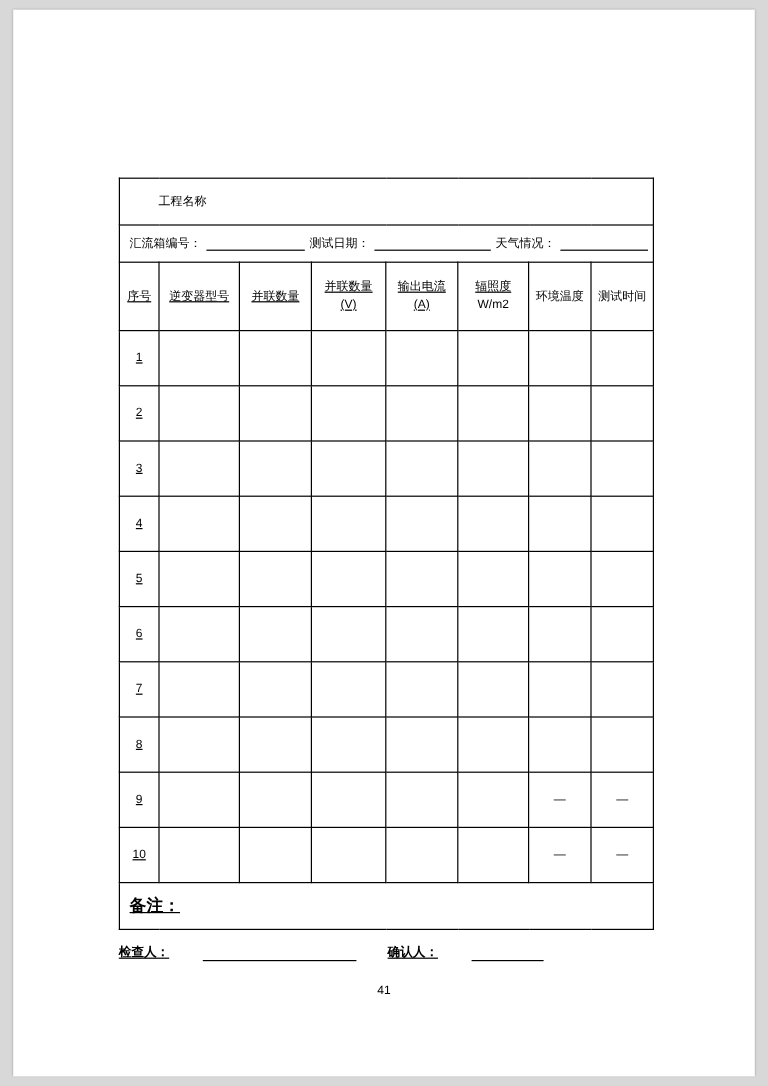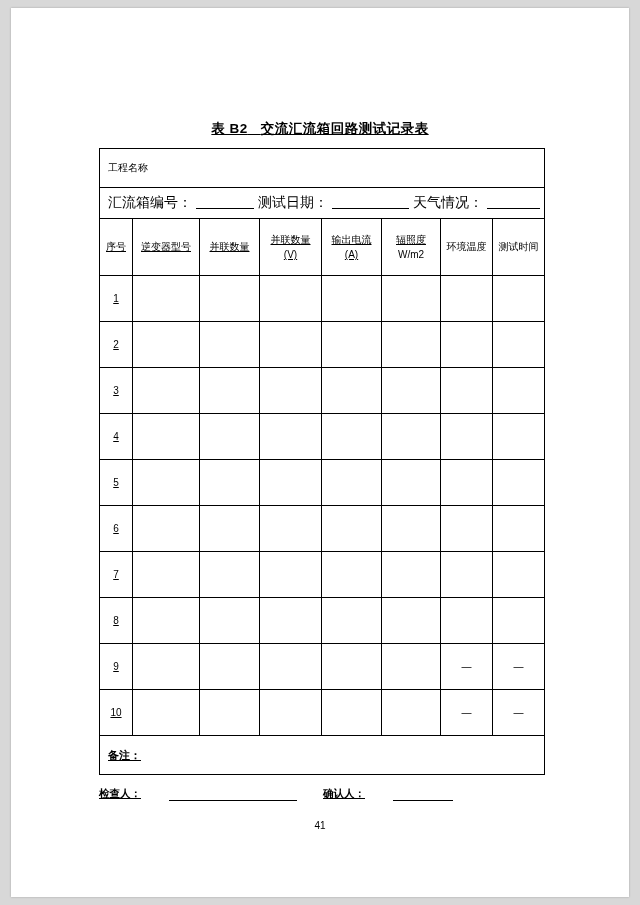--- a/index.html
+++ b/index.html
@@ -49,39 +49,40 @@
   }
   table.rec td {
     border: 1px solid #000;
     font-size: 10px;
     color: #000;
     padding: 0;
     vertical-align: middle;
   }
   .cell-pad {
     padding-left: 8px;
+    margin-left: 24px;
   }
   .row-name td { height: 38px; }
   .row-meta td { height: 30px; }
   .row-head td { height: 56px; text-align: center; }
   .row-data td { height: 45px; }
   .row-note td { height: 38px; }
 
   .hdr-two {
     line-height: 1.55;
     text-align: center;
   }
   .u {
     text-decoration: underline;
   }
   .meta-line {
     display: flex;
     align-items: center;
     height: 100%;
-    font-size: 14px;
+    font-size: 10px;
     padding-left: 8px;
   }
   .meta-line .lab {
     white-space: nowrap;
   }
   .meta-line .ul-gap {
     flex: 1 1 auto;
     border-bottom: 1px solid #000;
     height: 11px;
     margin: 0 4px;
@@ -99,21 +100,21 @@
   .seq span {
     text-decoration: underline;
   }
   .dash {
     text-align: center;
     font-size: 11px;
   }
   .note-cell {
     padding-left: 8px;
     font-weight: bold;
-    font-size: 11px;
+    font-size: 14px;
   }
   .note-cell span {
     text-decoration: underline;
   }
   .signature {
     position: absolute;
     left: 88px;
     top: 0;
     width: 445px;
     display: flex;
@@ -146,23 +147,20 @@
     text-align: center;
     font-size: 10px;
     color: #000;
   }
 </style>
 </head>
 <body>
 
 <div class="page">
 
-  <div class="doc-title">
-    <span class="u">表 B2</span><span class="u">&nbsp;&nbsp;&nbsp;</span><span class="u">交流汇流箱回路测试记录表</span>
-  </div>
 
   <div class="table-wrap">
     <table class="rec">
       <colgroup>
         <col style="width:33px">
         <col style="width:67px">
         <col style="width:60px">
         <col style="width:62px">
         <col style="width:60px">
         <col style="width:59px">

